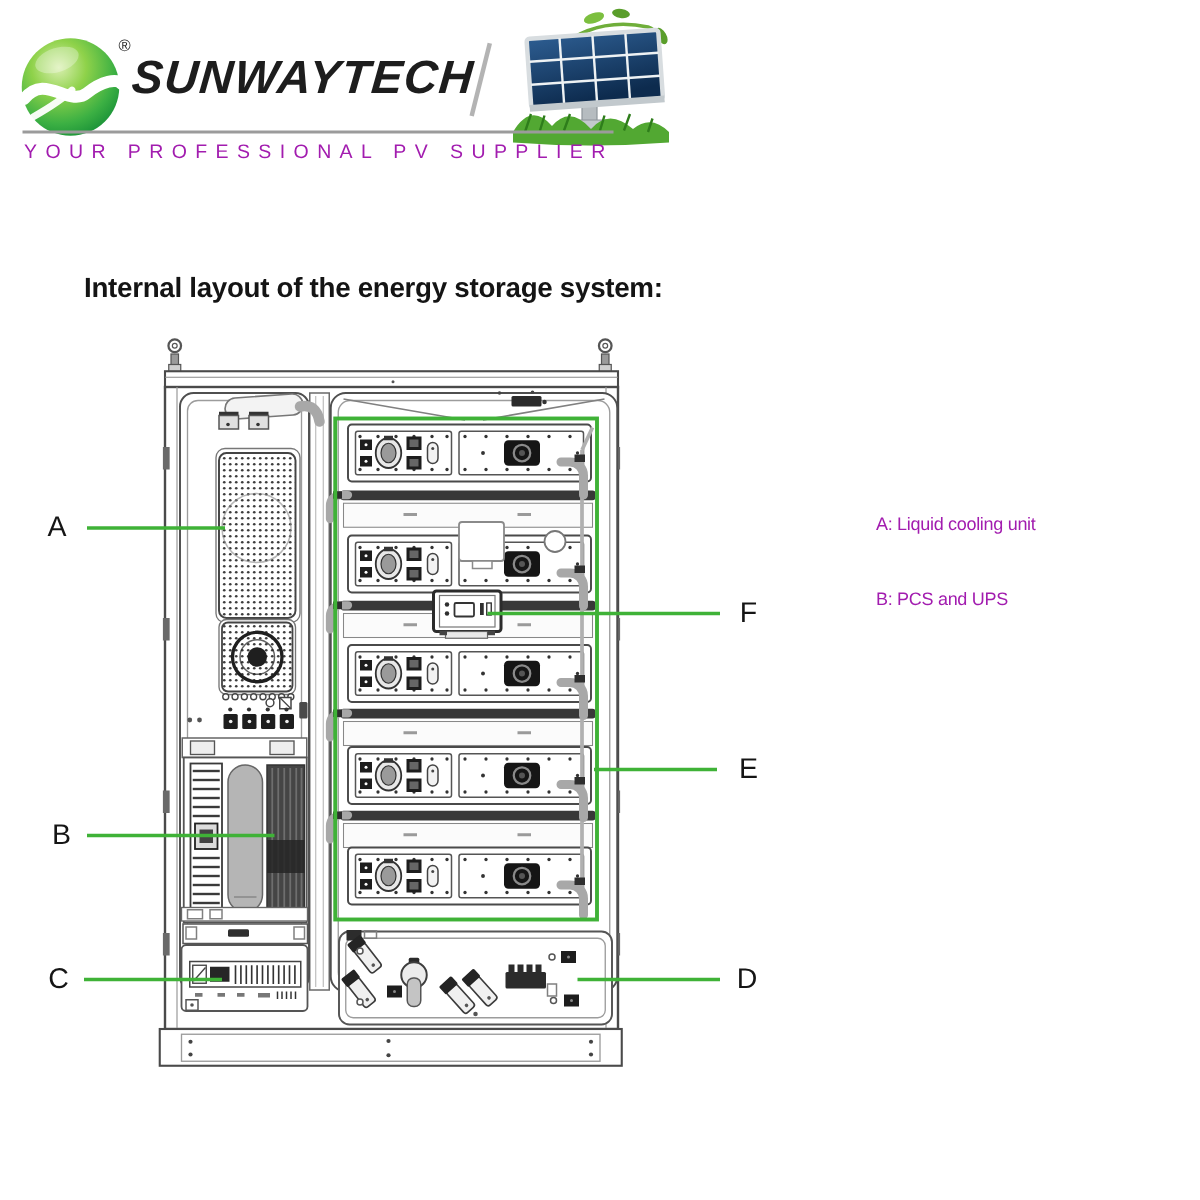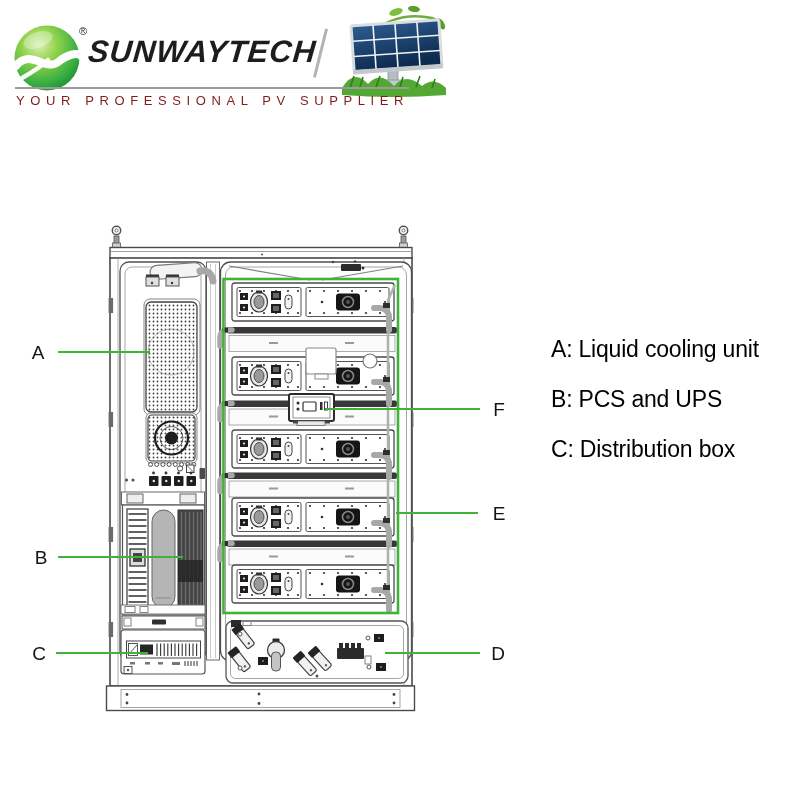--- a/index.html
+++ b/index.html
@@ -8,21 +8,21 @@
 
   
   .logo-globe{position:absolute;left:12px;top:20px;}
   .brand{position:absolute;left:88px;top:34px;font-size:31px;font-weight:bold;font-style:italic;
          letter-spacing:1px;color:#1d1d1d;transform:skewX(-5deg);white-space:nowrap;}
   .regmark{position:absolute;left:79px;top:25px;font-size:11px;color:#2a2a2a;}
   .logo-sep{position:absolute;left:319px;top:28px;width:2.5px;height:50px;background:#b3b3b3;
             transform:rotate(14deg);}
   .solar-art{position:absolute;left:338px;top:2px;}
   .header-rule{position:absolute;left:15px;top:87px;width:394px;height:2px;background:#9b9b9b;}
-  .tagline{position:absolute;left:16px;top:93px;font-size:13px;font-weight:500;color:#7f1d1d;
+  .tagline{position:absolute;left:16px;top:93px;font-size:13px;font-weight:500;color:#a21caf;
            letter-spacing:5.6px;white-space:nowrap;}
 
   
   .sec-title{position:absolute;left:56px;top:181px;font-size:18.5px;font-weight:bold;
              letter-spacing:-0.2px;color:#141414;white-space:nowrap;}
 
   
   .diagram-svg{position:absolute;left:0;top:0;}
 
   
@@ -30,21 +30,21 @@
            color:#151515;line-height:1;}
   .callout-a{left:38px;top:352px;}
   .callout-b{left:41px;top:557px;}
   .callout-c{left:39px;top:653px;}
   .callout-d{left:498px;top:653px;}
   .callout-e{left:499px;top:513px;}
   .callout-f{left:499px;top:409px;}
 
   
   .legend{position:absolute;left:551px;top:338px;display:flex;flex-direction:column;gap:27px;}
-  .legend-item{font-size:23px;line-height:23px;color:#000000;letter-spacing:-0.2px;white-space:nowrap;}
+  .legend-item{font-size:12px;line-height:23px;color:#a21caf;letter-spacing:-0.2px;white-space:nowrap;margin-left:33px;}
 
   
   .s1{stroke:#4a4a4a;stroke-width:1.4;fill:#fff;}
   .s2{stroke:#9c9c9c;stroke-width:0.9;fill:none;}
   .thin{stroke:#808080;stroke-width:1;fill:none;}
   .dk{fill:#1d1d1d;}
   .pipe{stroke:#a8a8a8;fill:none;stroke-linecap:round;}
   .gln{stroke:#3fb237;stroke-width:2.2;fill:none;}
 </style>
 </head>
@@ -104,20 +104,21 @@
       </g>
 
       <path d="M4,86 Q16,66 30,82 Q42,68 56,84 Q68,70 84,84 Q96,74 108,86 L108,93 Q56,97 4,93 Z" fill="#52a832"></path>
       <path d="M12,86 l4,-12 M22,85 l3,-10 M38,85 l4,-11 M62,85 l3,-10 M78,85 l4,-11 M94,86 l3,-9" stroke="#2e7d1b" stroke-width="1.6" fill="none"></path>
     </svg>
 
     <div class="header-rule"></div>
     <div class="tagline">YOUR PROFESSIONAL PV SUPPLIER</div>
   </div>
 
+  <div class="sec-title">Internal layout of the energy storage system:</div>
 
   <svg class="diagram-svg" width="800" height="800" viewBox="0 0 800 800">
     <defs>
       <pattern id="dots" width="4" height="4" patternUnits="userSpaceOnUse">
         <circle cx="1.5" cy="1.5" r="0.9" fill="#3d3d3d"></circle>
       </pattern>
 
       <g id="mod">
         <rect x="0" y="0" width="162" height="38" rx="2.5" fill="#fff" stroke="#4a4a4a" stroke-width="1.3"></rect>
         <rect x="5" y="4.5" width="64" height="29" rx="1.5" fill="#fff" stroke="#555" stroke-width="1"></rect>
@@ -504,16 +505,15 @@
   <span class="callout callout-a">A</span>
   <span class="callout callout-b">B</span>
   <span class="callout callout-c">C</span>
   <span class="callout callout-d">D</span>
   <span class="callout callout-e">E</span>
   <span class="callout callout-f">F</span>
 
   <div class="legend">
     <div class="legend-item">A: Liquid cooling unit</div>
     <div class="legend-item">B: PCS and UPS</div>
-    <div class="legend-item">C: Distribution box</div>
   </div>
 
 </div>
 
 </body></html>

